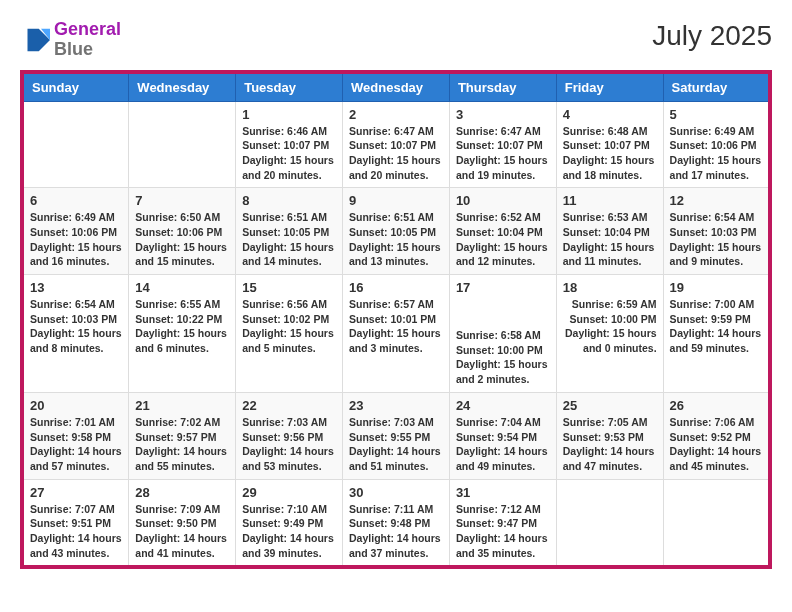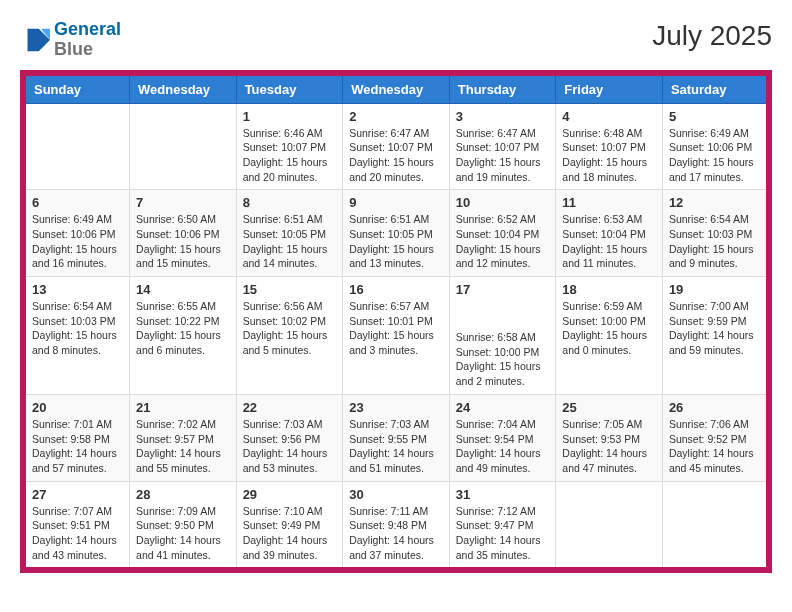--- a/index.html
+++ b/index.html
@@ -20,21 +20,21 @@
       display: flex;
       align-items: center;
     }
     .logo-text {
       display: flex;
       flex-direction: column;
       font-size: 18px;
       font-weight: bold;
       line-height: 1.1;
     }
-    .logo-general { color: #0369a1; }
+    .logo-general { color: #a21caf; }
     .logo-blue { color: #737373; }
     .logo-icon {
       width: 30px;
       height: 30px;
       margin-right: 4px;
     }
     .title-block {
       text-align: right;
     }
     .month-year {
@@ -42,21 +42,21 @@
       color: #333;
       font-weight: normal;
     }
     .location {
       font-size: 16px;
       color: #555;
     }
     .calendar {
       width: 100%;
       border-collapse: collapse;
-      border: 6px solid #be185d;
+      border: 4px solid #be185d;
     }
     .calendar th {
       background-color: #2d7dd2;
       color: #fff;
       text-align: left;
       padding: 6px 8px;
       font-size: 13px;
       font-weight: bold;
       border: 1px solid #2060b0;
     }
@@ -76,20 +76,21 @@
     .day-number {
       font-size: 13px;
       font-weight: bold;
       display: block;
       margin-bottom: 2px;
     }
     .day-info {
       font-size: 10.5px;
       line-height: 1.4;
       color: #333;
+      font-weight: bold;
     }
     .empty-cell {
       background: #fff !important;
     }
   </style>
 </head>
 <body>
 
 <div>
   <div class="header">
@@ -243,21 +244,21 @@
           </td>
           <td>
             <span class="day-number">17</span>
             <div class="day-info" style="white-space: pre-line; margin-top: 33px;">Sunrise: 6:58 AM
 Sunset: 10:00 PM
 Daylight: 15 hours
 and 2 minutes.</div>
           </td>
           <td>
             <span class="day-number">18</span>
-            <div class="day-info" style="white-space: pre-line;">Sunrise: 6:59 AM
+            <div class="day-info" style="white-space: pre-line; text-align: right;">Sunrise: 6:59 AM
 Sunset: 10:00 PM
 Daylight: 15 hours
 and 0 minutes.</div>
           </td>
           <td>
             <span class="day-number">19</span>
             <div class="day-info" style="white-space: pre-line;">Sunrise: 7:00 AM
 Sunset: 9:59 PM
 Daylight: 14 hours
 and 59 minutes.</div>

